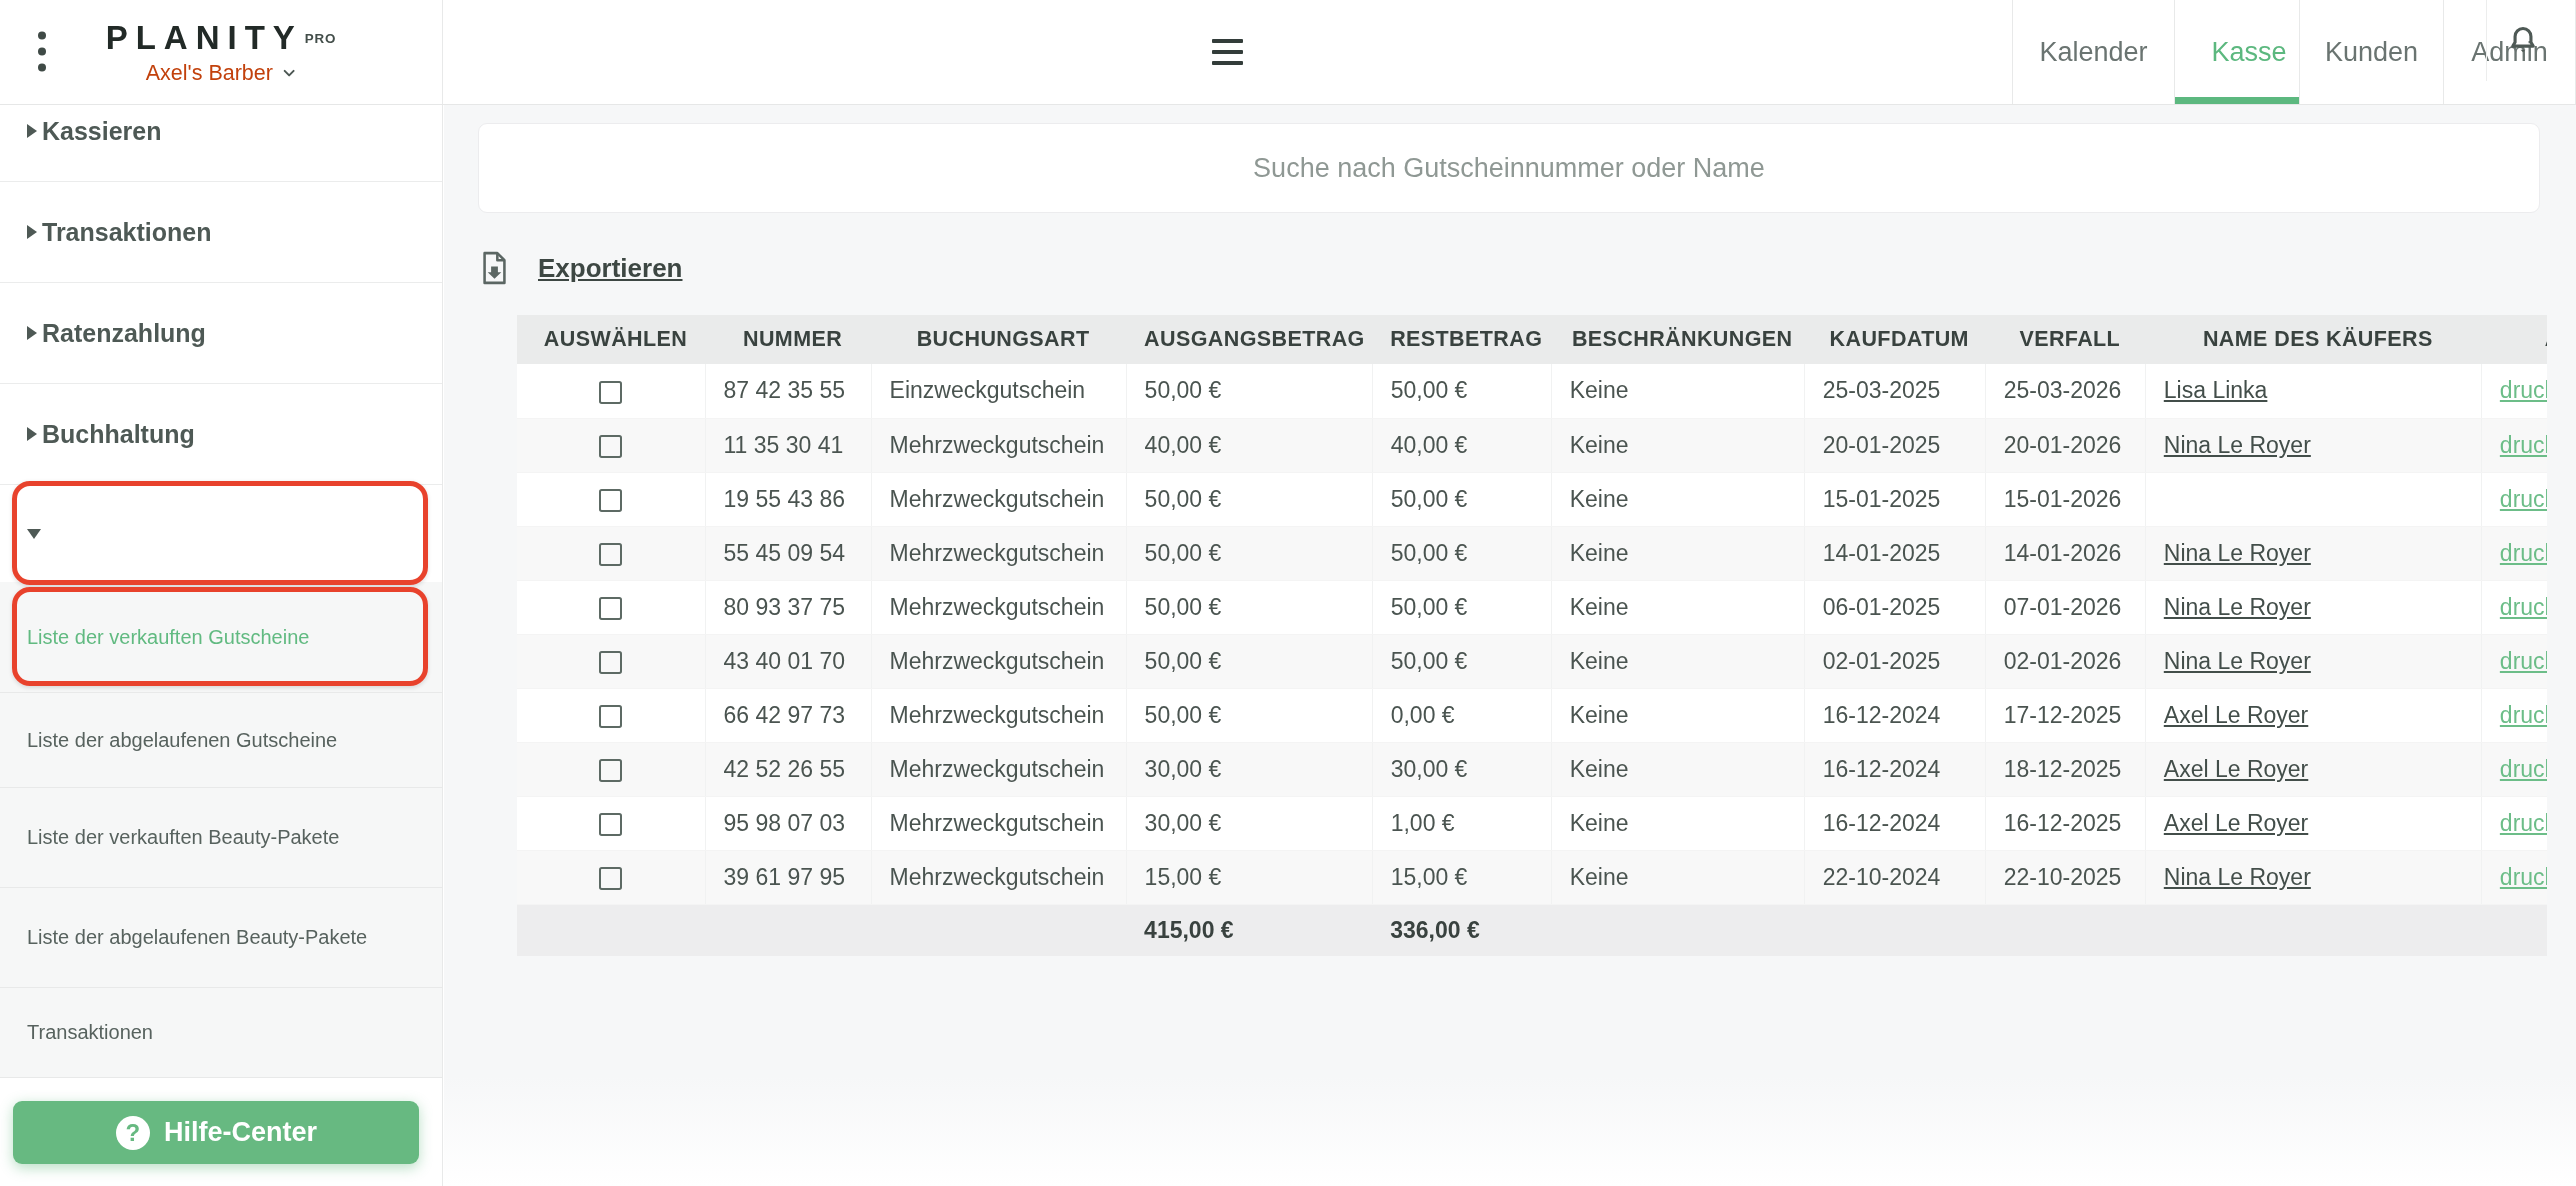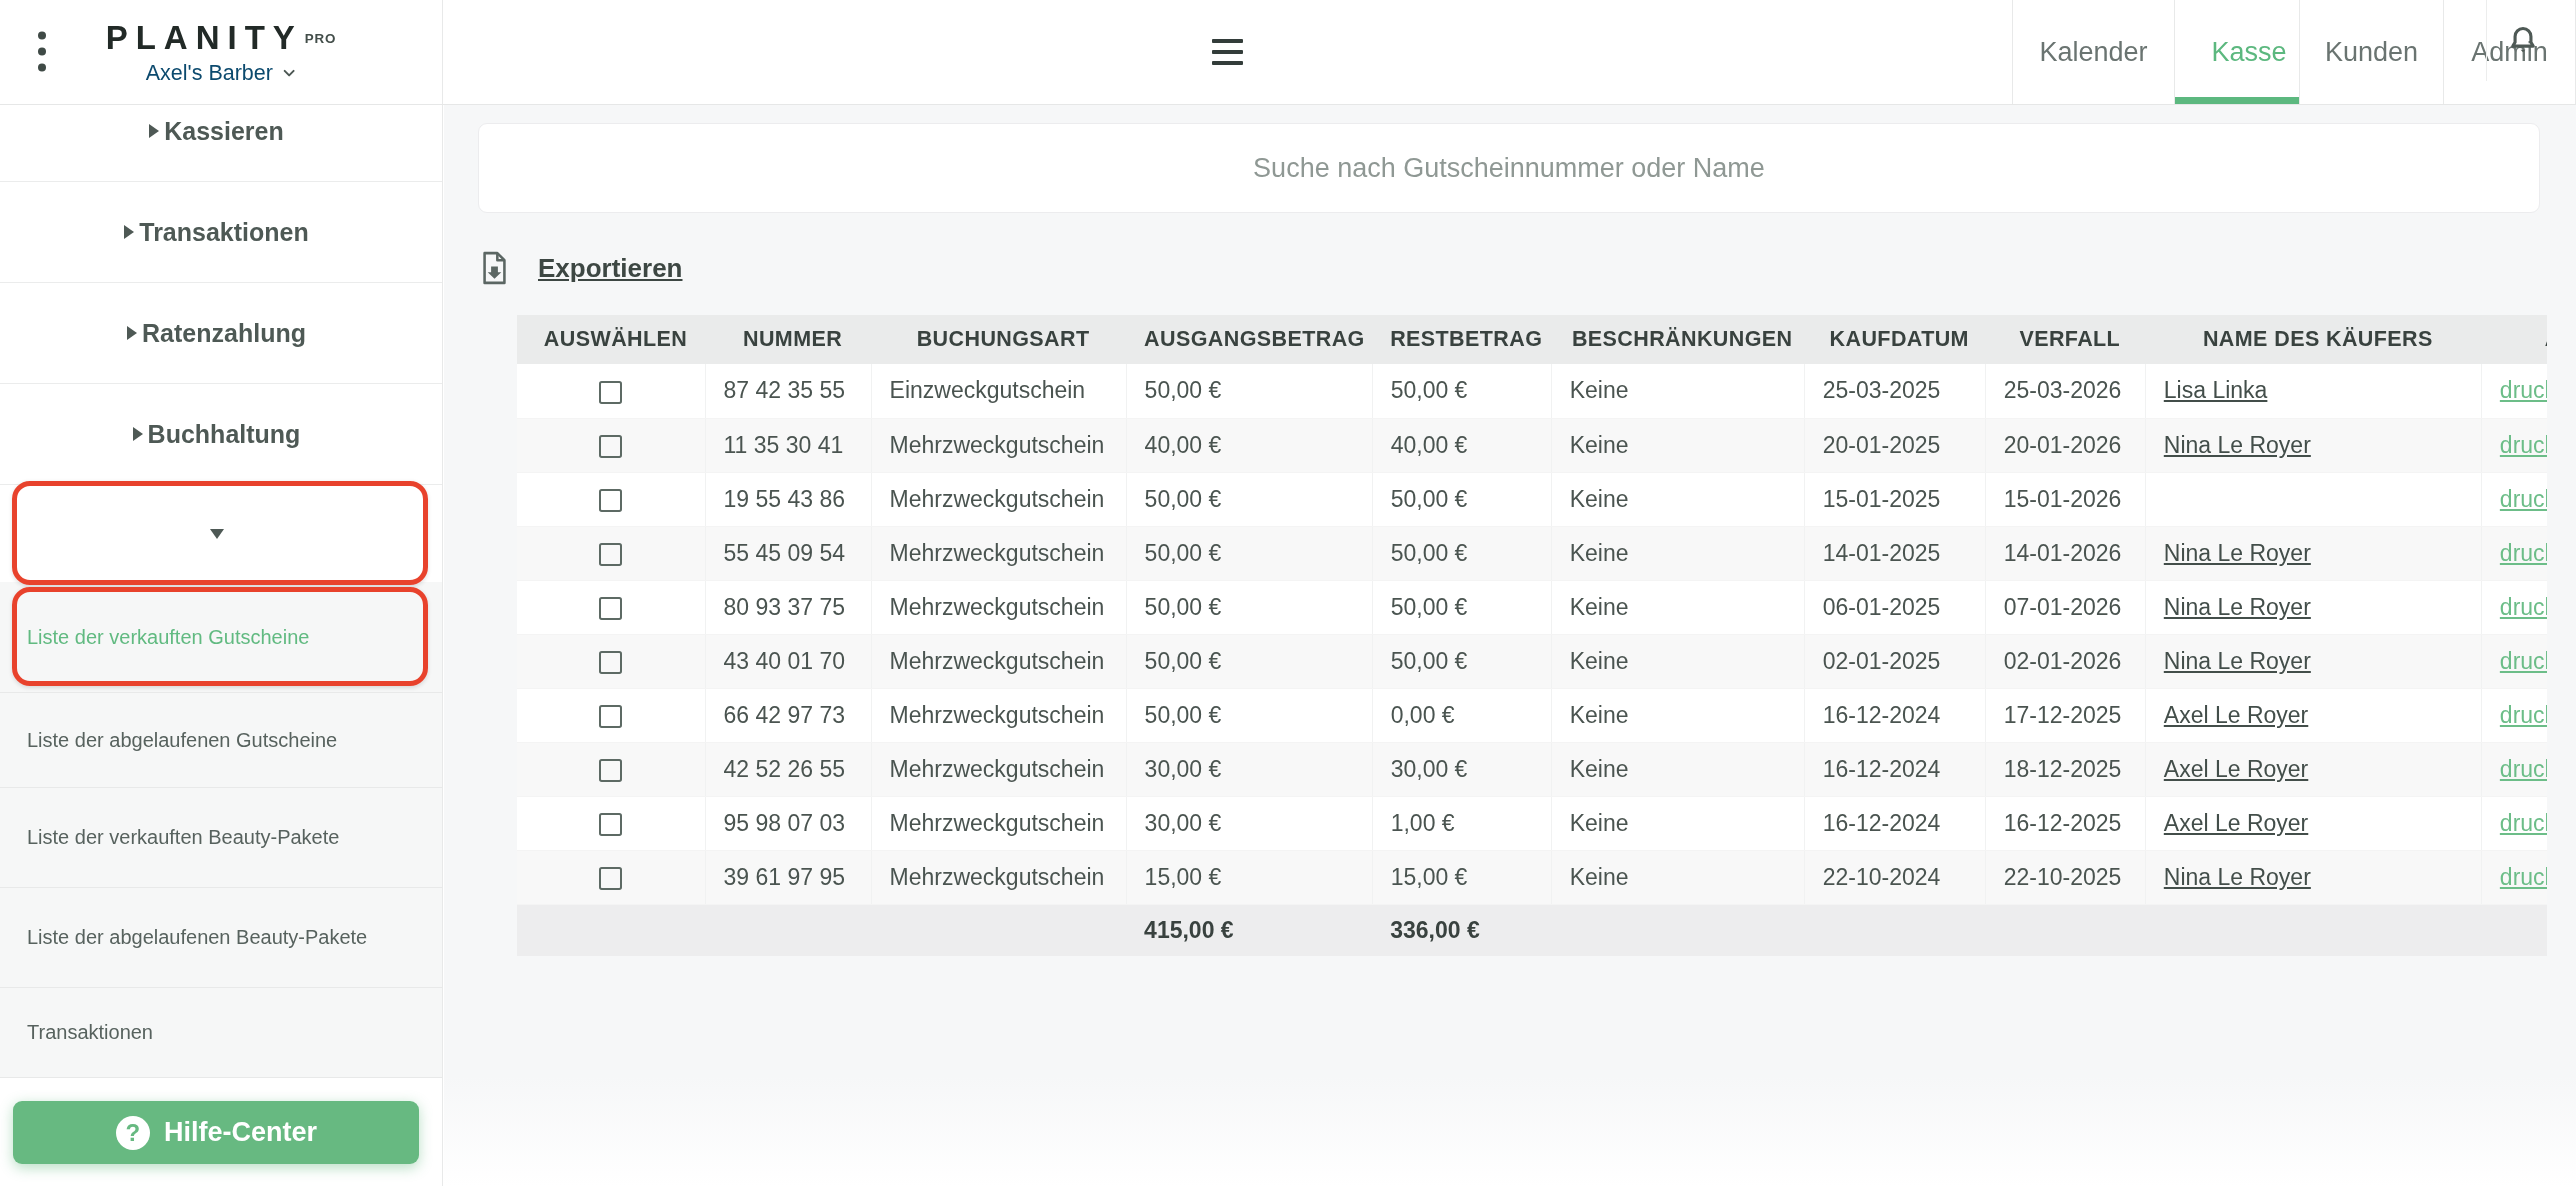--- a/index.html
+++ b/index.html
@@ -14,39 +14,39 @@
     background:#ffffff; border-bottom:0.9px solid #e6e7e7; display:flex; z-index:5;justify-content:space-between;
   }
   .topbar-left{ width:443px; height:100%; border-right:0.9px solid #e8e9e9;
     display:flex; align-items:center; position:relative; }
   .kebab{ position:absolute; left:29px; top:50%; transform:translateY(-50%);
     display:flex; flex-direction:column; gap:8px; padding:5.4px 9px; cursor:pointer;}
   .kebab i{ width:8px; height:8px; border-radius:50%; background:#3f4a46; display:block;}
   .logo-block{ flex:1; text-align:center; }
   .logo-main{ font-size:33px; font-weight:800; letter-spacing:8px; color:#222a27; }
   .logo-sup{ font-size:13.4px; font-weight:700; letter-spacing:0.9px; vertical-align:super; margin-left:1.8px;}
-  .account{ margin-top:4px; font-size:21.5px; color:#0c4a6e; display:inline-flex; align-items:center; gap:9px; cursor:pointer;}
+  .account{ margin-top:4px; font-size:21.5px; color:#c2410c; display:inline-flex; align-items:center; gap:9px; cursor:pointer;}
   .chev{ width:14.3px; height:14.3px; }
   
   .hamburger{ width:92px; display:flex; align-items:center; justify-content:center; cursor:pointer;}
   .hamburger .bars{ display:flex; flex-direction:column; gap:6.3px;}
   .hamburger .bars i{ display:block; width:30.5px; height:4.5px; background:#333d3a; border-radius:0.9px;}
   .tabs{ display:flex; height:100%; }
   .tab{ position:relative; height:100%; display:flex; align-items:center; justify-content:center;
     font-size:27px; color:#6a7471; border-left:0.9px solid #e8e9e9; cursor:pointer; }
   .tab:last-child{ border-right:0.9px solid #e8e9e9; }
   .tab.active{ color:#5cb87f;padding-left:24px; }
   .tab.active::after{ content:""; position:absolute; left:0; bottom:0; width:100%; height:7.2px; background:#5cb87f; }
   .bell-wrap{ position:absolute; right:18px; top:0; height:81px; width:72px;
     display:flex; align-items:center; justify-content:center; border-left:0.9px solid #eceded; cursor:pointer;}
   
   .sidebar{ position:absolute; top:81px; left:0; width:443px; height:1106px;
     background:#ffffff; border-right:0.9px solid #e8e9e9; z-index:4; }
   .side-section{ height:101px; display:flex; align-items:center; gap:5px;
-    padding:0 36px 0 27px; border-bottom:0.9px solid #ebecec; cursor:pointer; position:relative;justify-content:center;}
+    padding:0 36px 0 27px; border-bottom:0.9px solid #ebecec; cursor:pointer; position:relative;}
   .side-section .label{ font-size:25px; font-weight:700; color:#4e5955; line-height:30px;}
   .tri-right{ width:0; height:0; border-top:7.2px solid transparent; border-bottom:7.2px solid transparent; border-left:10px solid #4e5955; flex:0 0 auto;}
   .tri-down{ width:0; height:0; border-left:7.2px solid transparent; border-right:7.2px solid transparent; border-top:10px solid #4e5955; flex:0 0 auto;}
   .side-section.expanded{ height:97px; border-bottom:none; }
   .side-sub{ background:#f6f7f7; }
   .side-sub-item{ display:flex; align-items:center; padding:0 39px 0 27px;
     border-bottom:0.9px solid #e8e9e9; cursor:pointer; position:relative;
     font-size:20px; color:#57625e; line-height:30.5px;}
   .side-sub-item.active{ color:#61ba81; }
   .annotation-box{ position:absolute; left:11.7px; right:14.3px; top:-3.6px; bottom:-2.7px;

